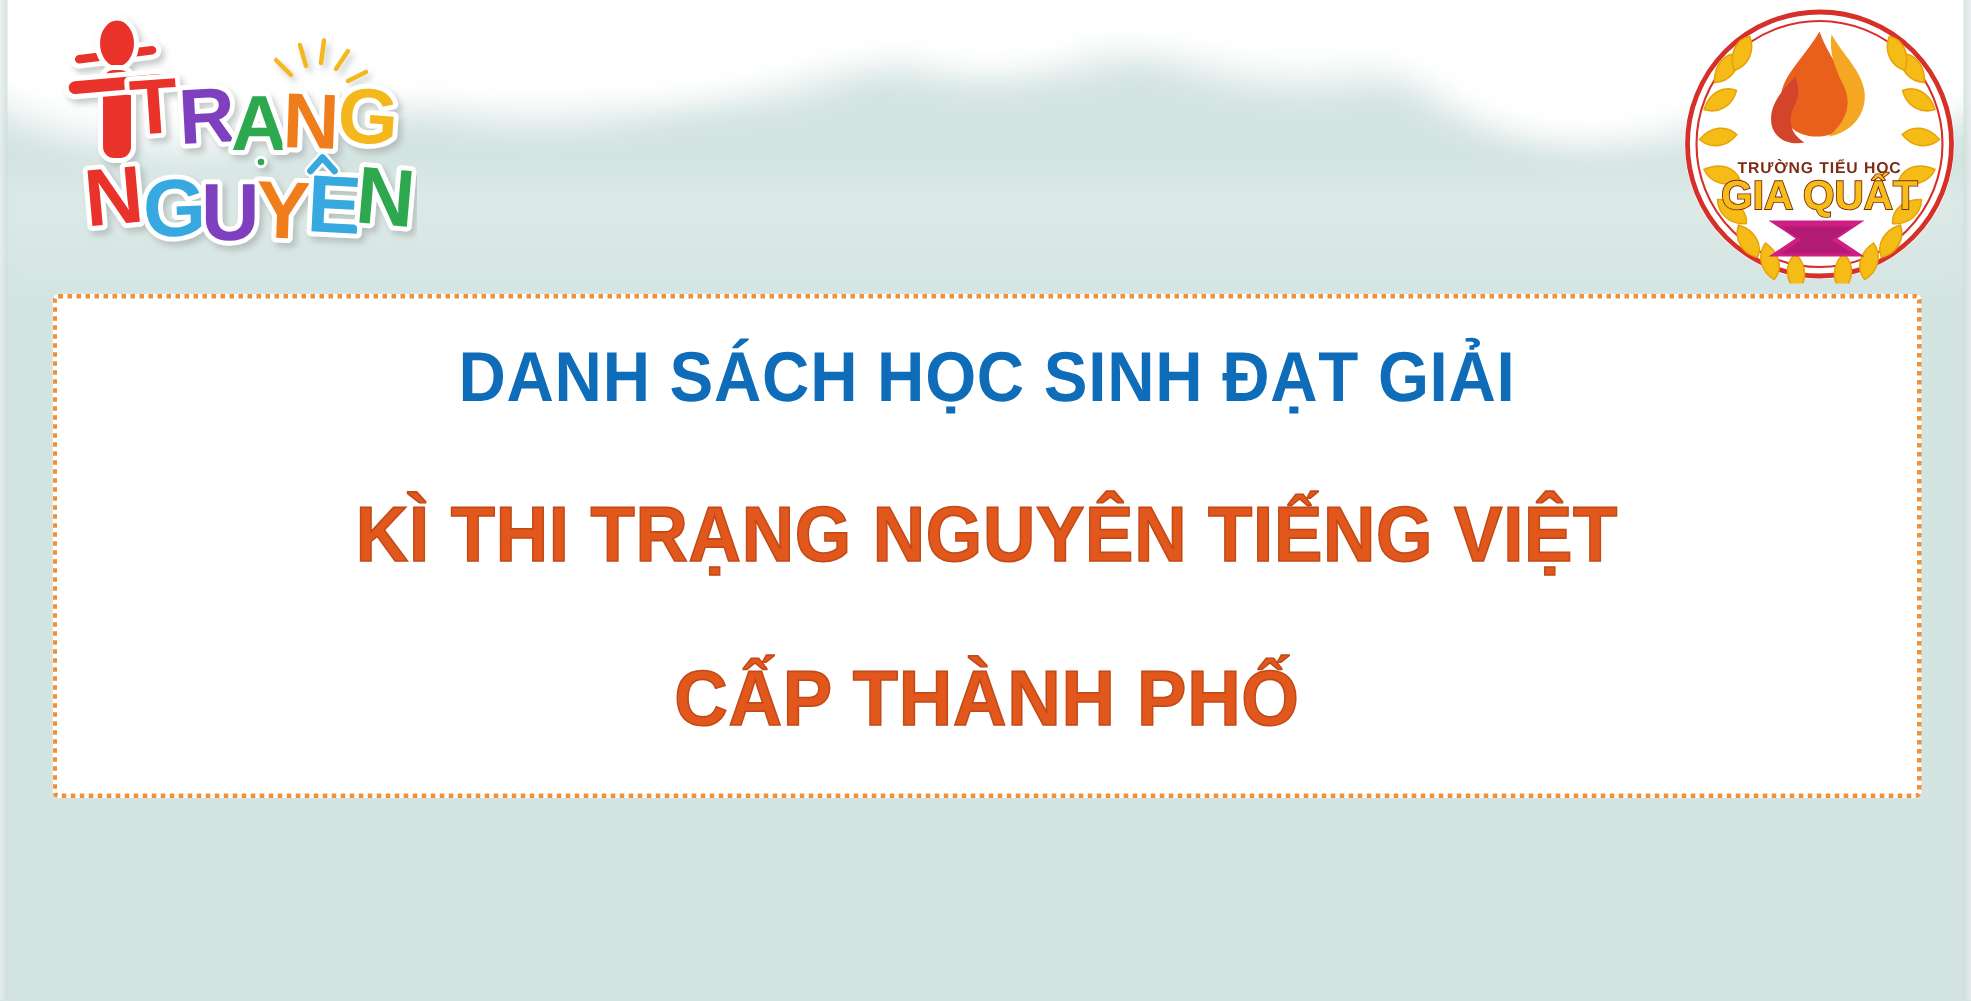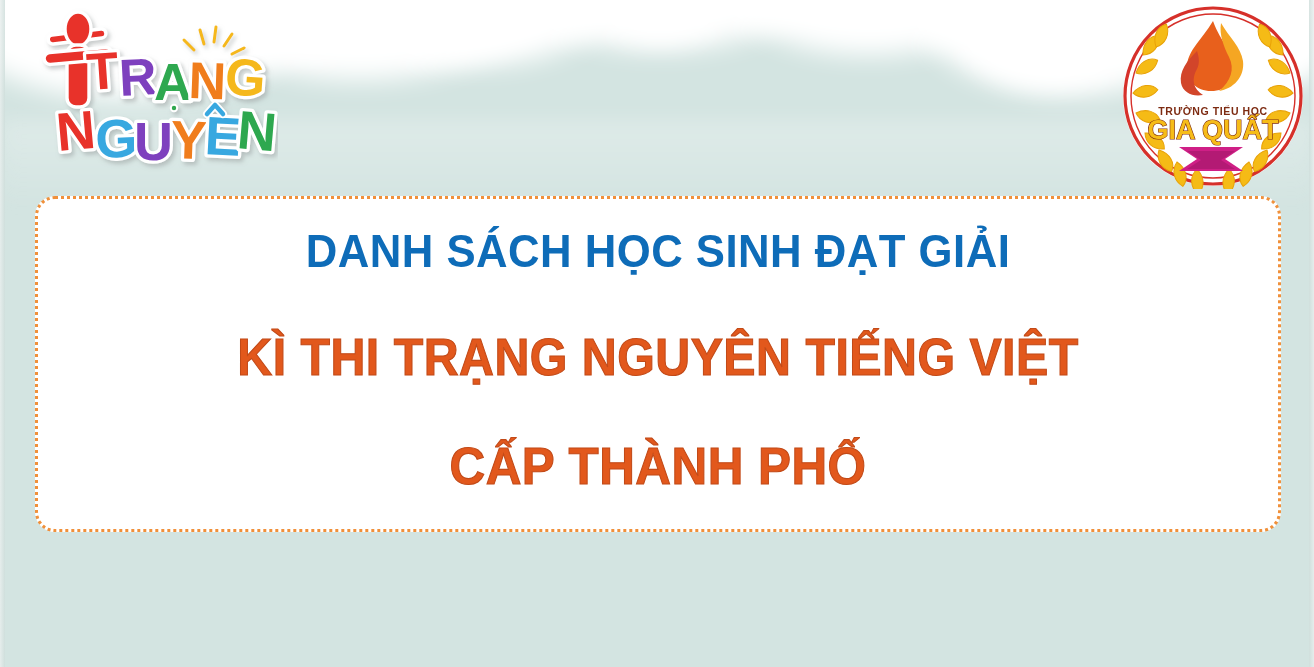--- a/index.html
+++ b/index.html
@@ -94,21 +94,21 @@
 
   
   .card {
     position: absolute;
     left: 35px;
     top: 196px;
     width: 1246px;
     height: 336px;
     background: #ffffff;
     border: 3px dotted #f0903a;
-    border-radius: 20px;
+    border-radius: 4px;
     box-sizing: border-box;
     display: flex;
     flex-direction: column;
     align-items: center;
     justify-content: flex-start;
   }
 
   .title-line {
     width: 100%;
     text-align: center;

